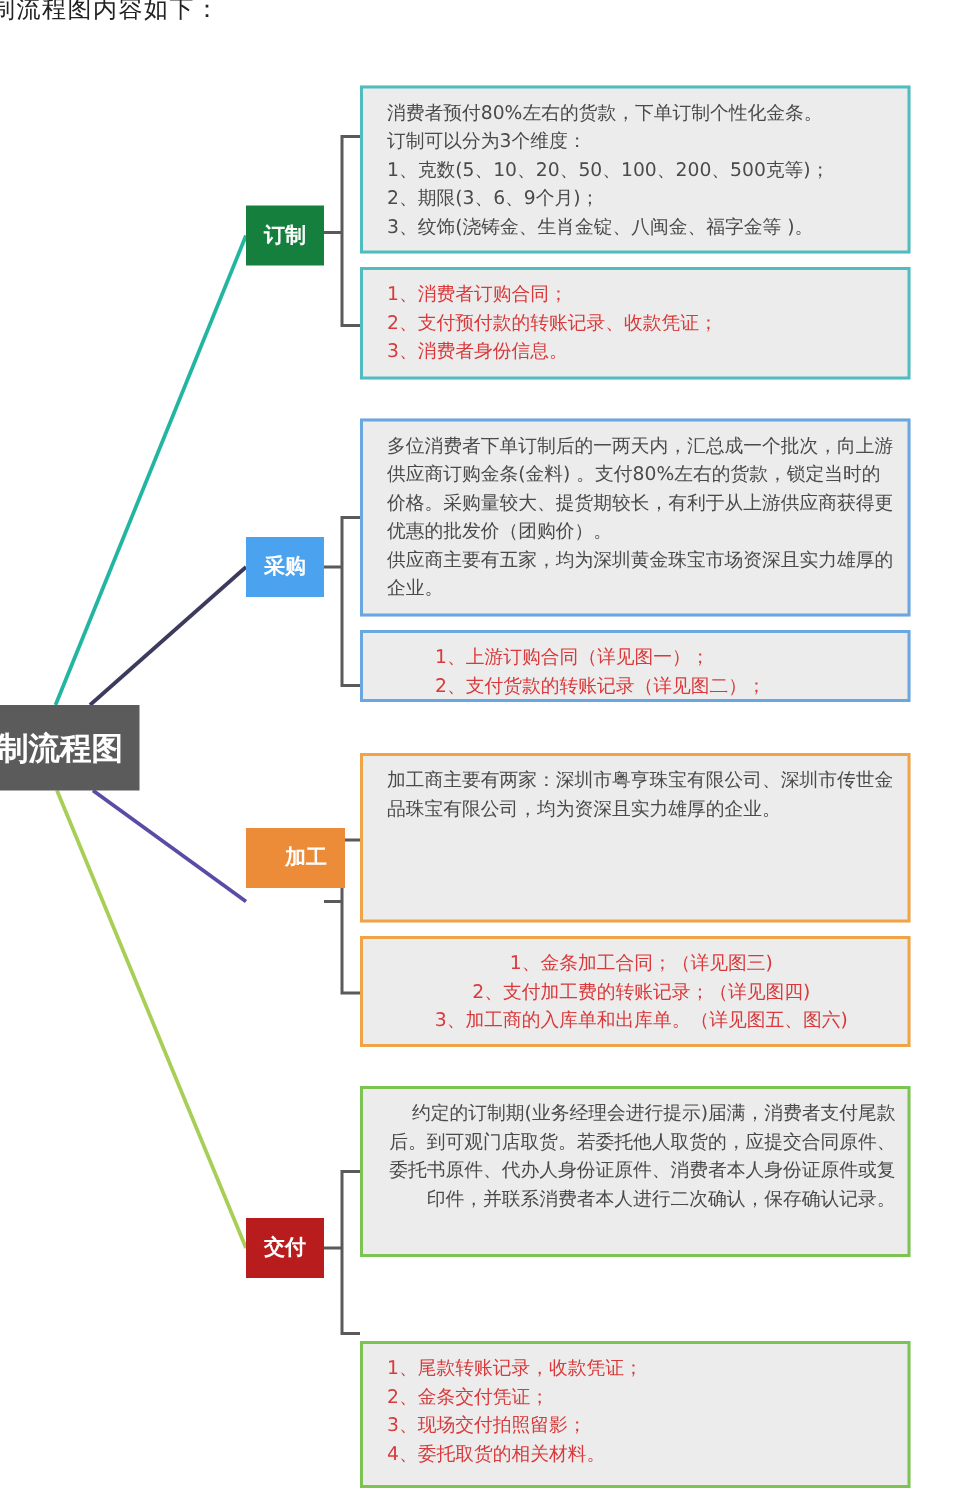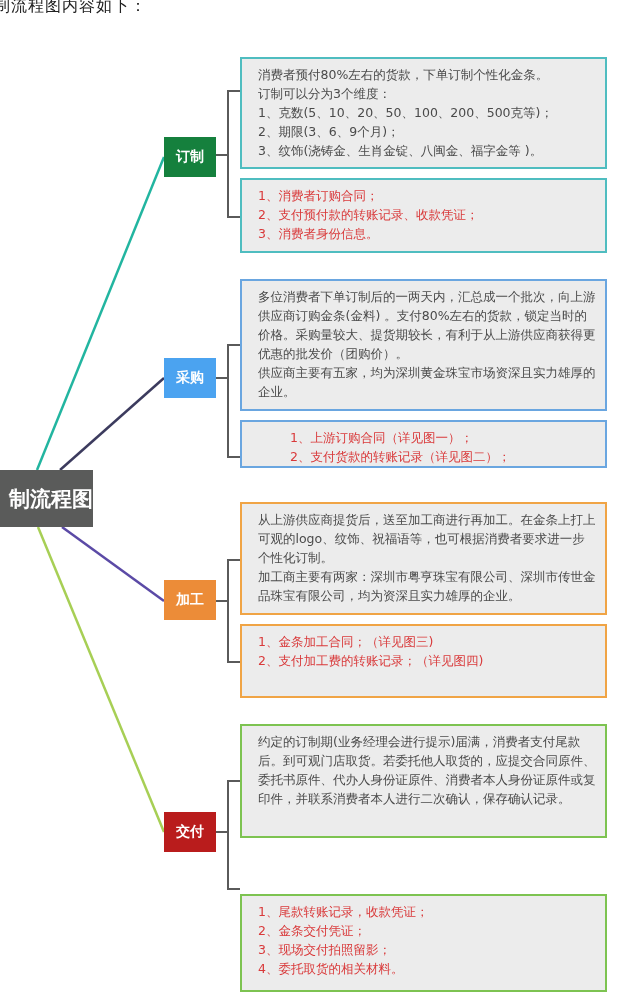--- a/index.html
+++ b/index.html
@@ -3,21 +3,21 @@
 <meta charset="utf-8">
 <style>
   html, body { margin:0; padding:0; background:#ffffff; }
   body { width:640px; height:999px; position:relative; overflow:hidden;
          font-family:"DejaVu Sans", "Liberation Sans", sans-serif; }
   .intro { position:absolute; left:-6px; top:-4px; font-family:"DejaVu Serif","Liberation Serif",serif;
            font-size:16px; color:#222; letter-spacing:1px; white-space:nowrap; }
   svg.lines { position:absolute; left:0; top:0; }
   .center { position:absolute; left:0; top:470px; width:93px; height:57px; background:#5a5b5a;
             color:#fff; font-size:21px; font-weight:bold; display:flex; align-items:center;
-            justify-content:flex-end; padding-right:0; box-sizing:border-box; overflow:hidden;
+            justify-content:flex-end; padding-right:11px; box-sizing:border-box; overflow:hidden;
             white-space:nowrap; }
   .branch { position:absolute; left:164px; width:52px; height:40px; color:#fff; font-size:14px;
             font-weight:bold; display:flex; align-items:center; justify-content:center; }
   .box { position:absolute; left:240px; width:367px; box-sizing:border-box; background:#ececec;
          border:2px solid; padding:6px 8px 6px 16px; font-size:12.5px; line-height:19px; color:#4a4a4a; }
   .box.red { color:#d9393a; }
   .box p { margin:0; }
 </style>
 </head>
 <body>
@@ -42,21 +42,21 @@
 <div class="center">
   <span>制流程图</span>
 </div>
 
 <div class="branch" style="top:137px;background:#15803d;">
   <span>订制</span>
 </div>
 <div class="branch" style="top:358px;background:#4ba3f0;">
   <span>采购</span>
 </div>
-<div class="branch" style="top:580px;background:#ec8c38;">
+<div class="branch" style="top:552px;background:#ec8c38;padding-left:14px;">
   <span>加工</span>
 </div>
 <div class="branch" style="top:812px;background:#b91c1c;">
   <span>交付</span>
 </div>
 
 <div class="box" style="top:57px;height:112px;border-color:#4fbdc0;">
   <p>消费者预付80%左右的货款，下单订制个性化金条。</p>
   <p>订制可以分为3个维度：</p>
   <p>1、克数(5、10、20、50、100、200、500克等)；</p>
@@ -72,29 +72,29 @@
 <div class="box" style="top:279px;height:132px;border-color:#6aa6e0;">
   <p>多位消费者下单订制后的一两天内，汇总成一个批次，向上游供应商订购金条(金料) 。支付80%左右的货款，锁定当时的价格。采购量较大、提货期较长，有利于从上游供应商获得更优惠的批发价（团购价）。</p>
   <p>供应商主要有五家，均为深圳黄金珠宝市场资深且实力雄厚的企业。</p>
 </div>
 <div class="box red" style="top:420px;height:48px;border-color:#6aa6e0;padding-left:48px;">
   <p>1、上游订购合同（详见图一）；</p>
   <p>2、支付货款的转账记录（详见图二）；</p>
 </div>
 
 <div class="box" style="top:502px;height:113px;border-color:#f0a445;">
-  <p>从上游供应商提货后，送至加工商进行再加工。在金条上打上可观的logo、纹饰、祝福语等，也可根据消费者要求进一步个性化订制。</p>
   <p>加工商主要有两家：深圳市粤亨珠宝有限公司、深圳市传世金品珠宝有限公司，均为资深且实力雄厚的企业。</p>
 </div>
-<div class="box red" style="top:624px;height:74px;border-color:#f0a445;">
+<div class="box red" style="top:624px;height:74px;border-color:#f0a445;text-align:center;">
   <p>1、金条加工合同；（详见图三)</p>
   <p>2、支付加工费的转账记录；（详见图四)</p>
+  <p>3、加工商的入库单和出库单。（详见图五、图六)</p>
 </div>
 
-<div class="box" style="top:724px;height:114px;border-color:#7dc351;">
+<div class="box" style="top:724px;height:114px;border-color:#7dc351;text-align:right;">
   <p>约定的订制期(业务经理会进行提示)届满，消费者支付尾款后。到可观门店取货。若委托他人取货的，应提交合同原件、委托书原件、代办人身份证原件、消费者本人身份证原件或复印件，并联系消费者本人进行二次确认，保存确认记录。</p>
 </div>
 <div class="box red" style="top:894px;height:98px;border-color:#7dc351;">
   <p>1、尾款转账记录，收款凭证；</p>
   <p>2、金条交付凭证；</p>
   <p>3、现场交付拍照留影；</p>
   <p>4、委托取货的相关材料。</p>
 </div>
 
 </body></html>

